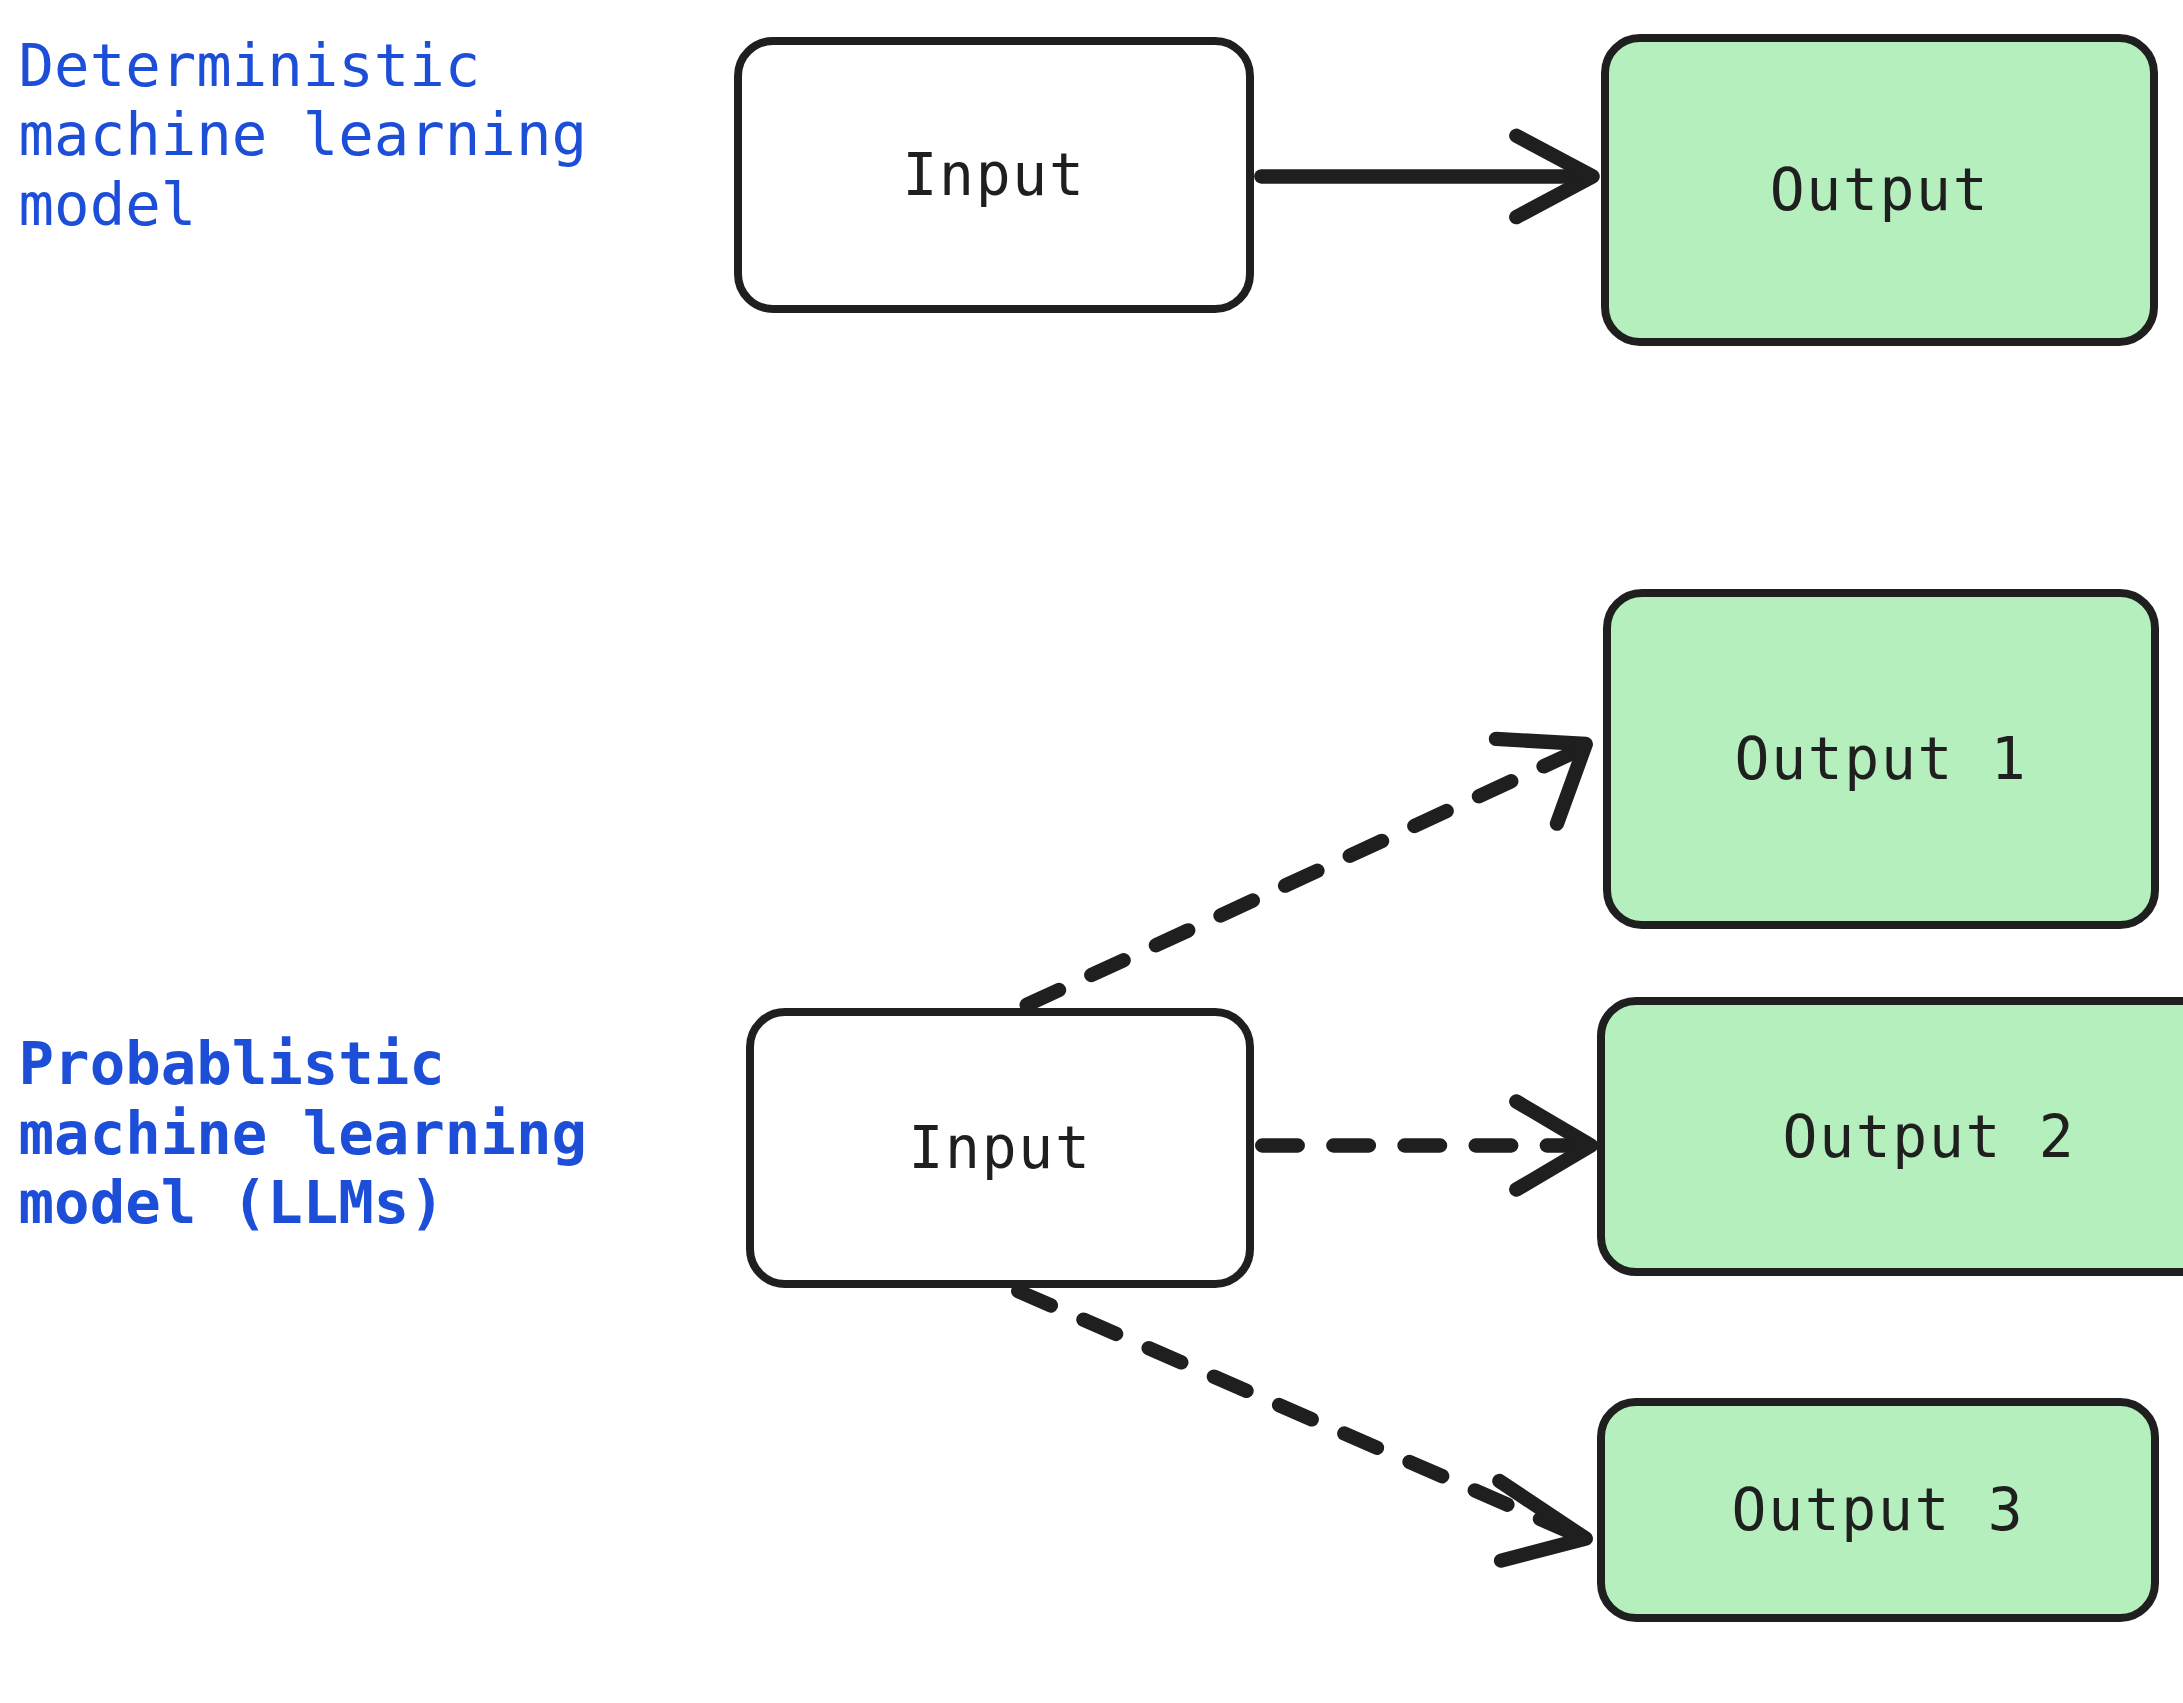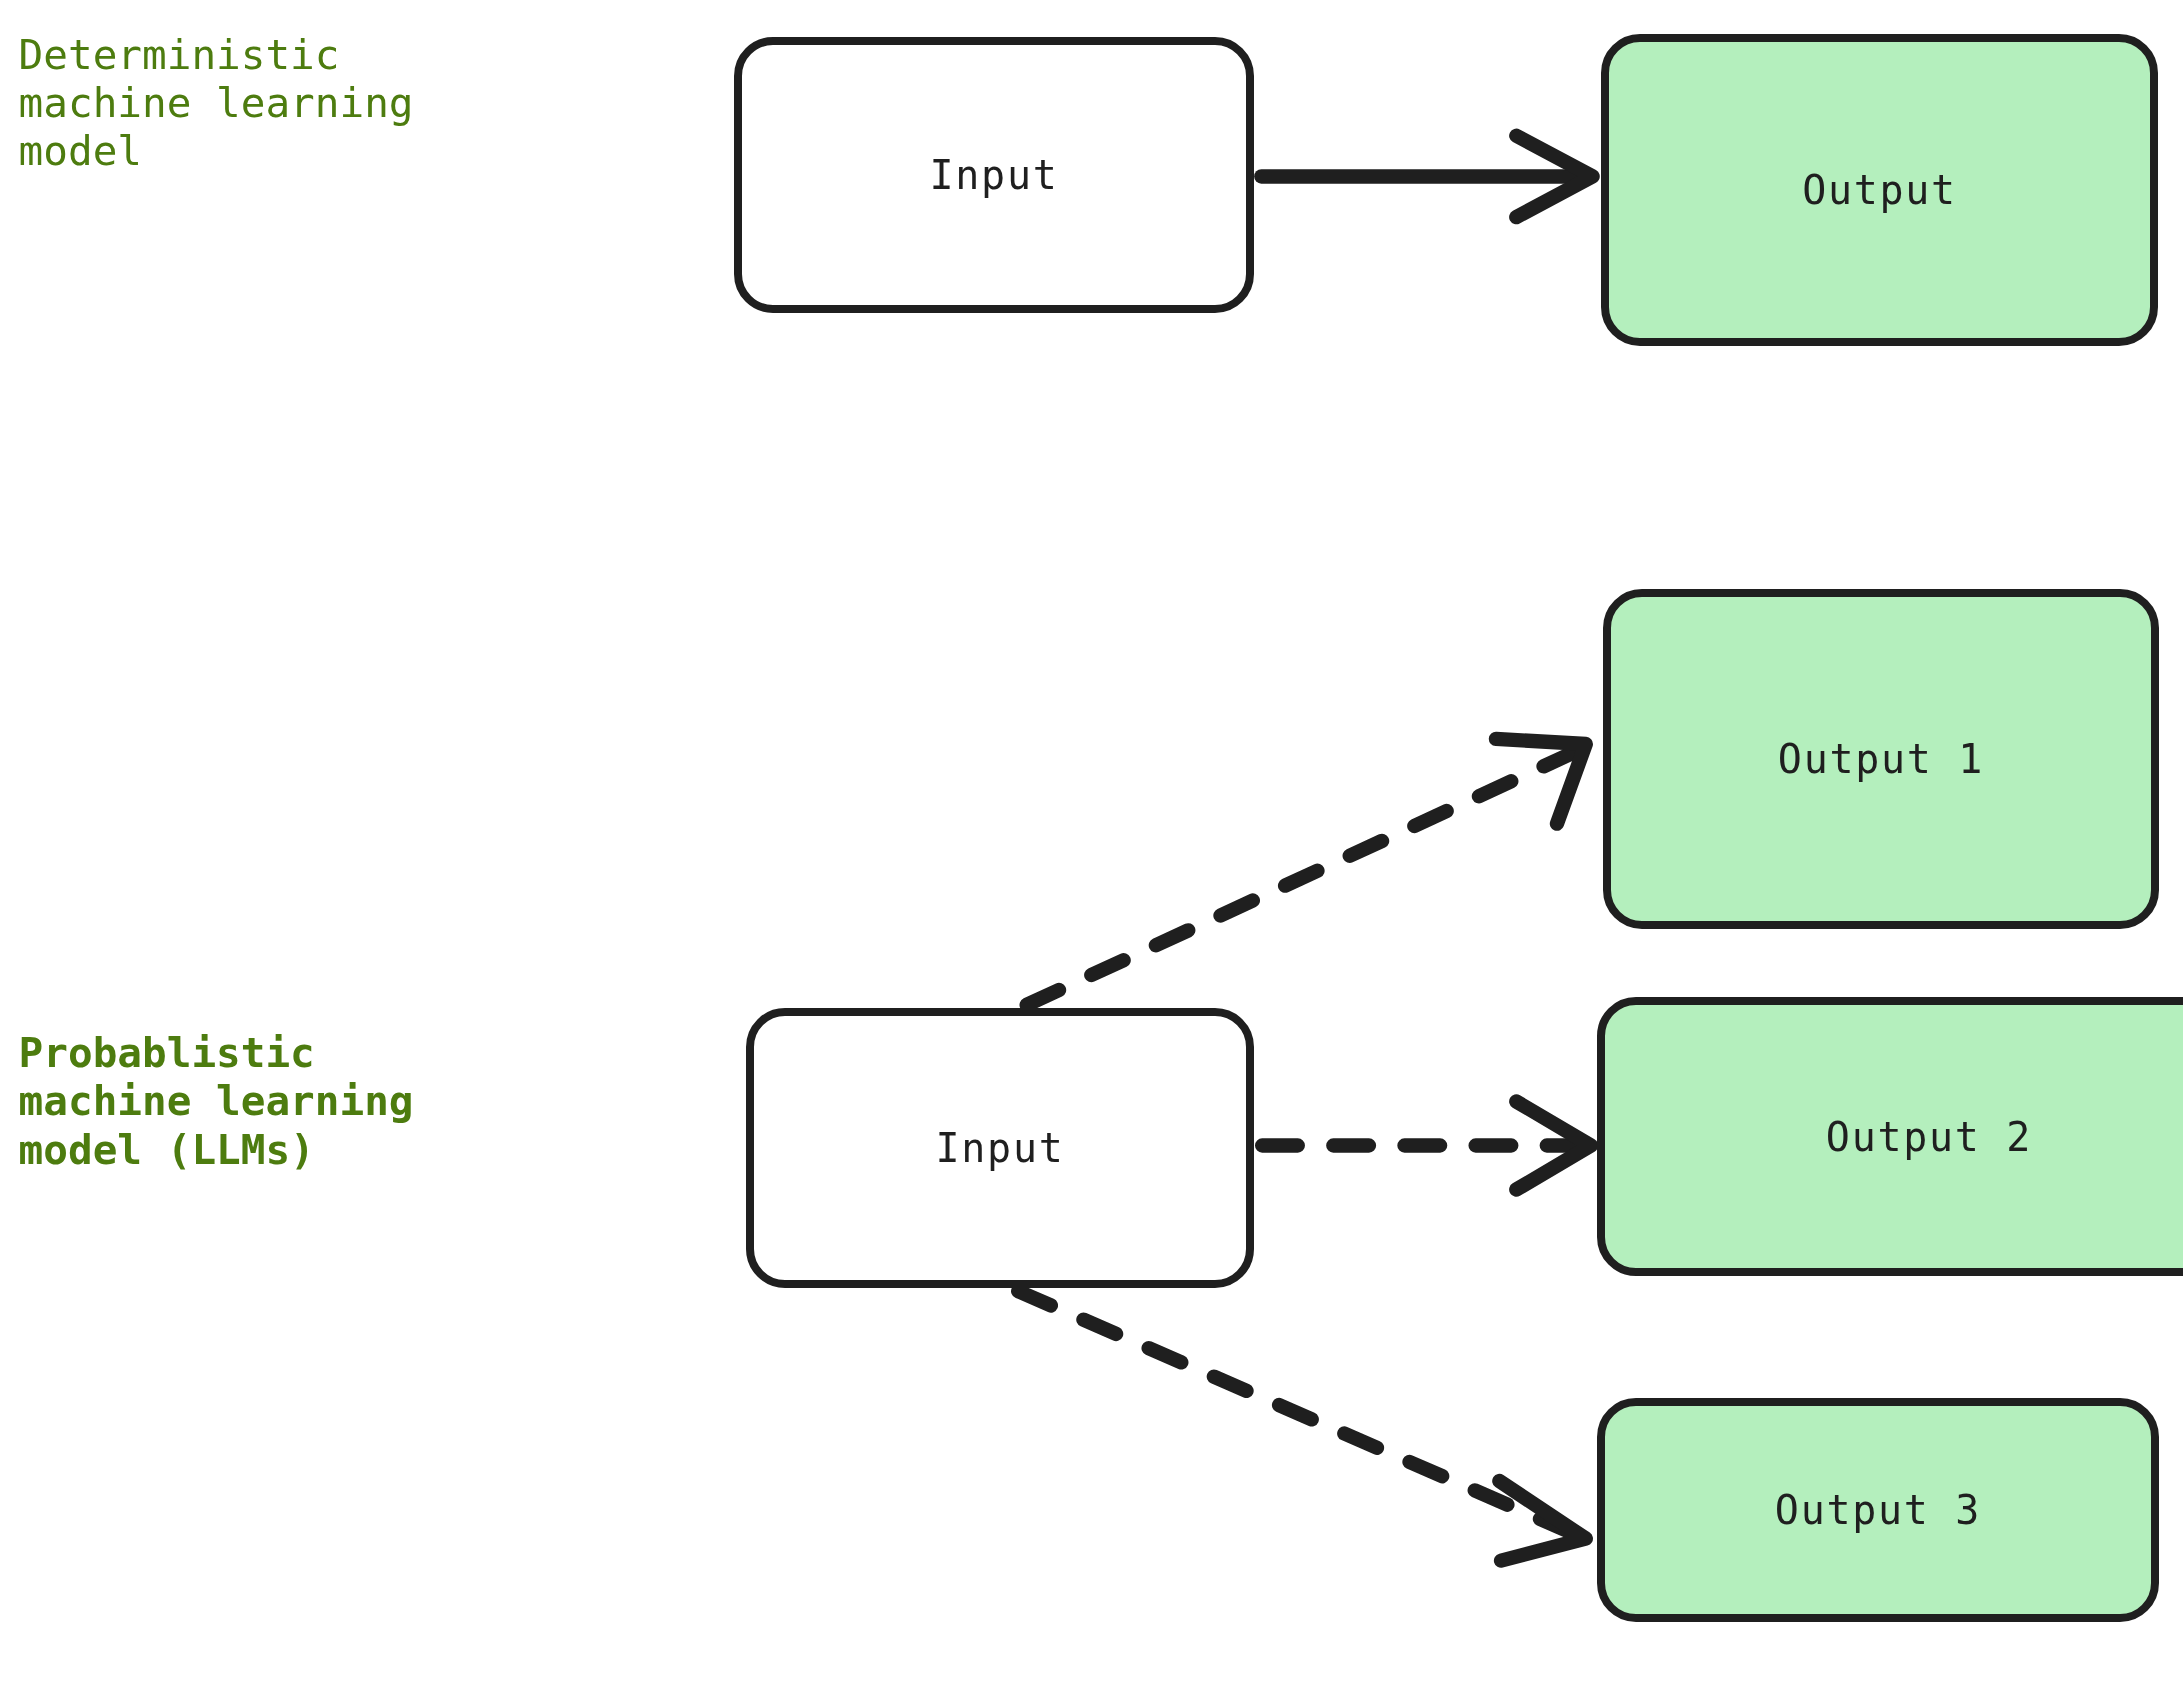--- a/index.html
+++ b/index.html
@@ -33,44 +33,44 @@
     display: flex;
     align-items: center;
     justify-content: center;
     z-index: 3;
   }
   .node.input  { background: #ffffff; }
   .node.output { background: #b4efbd; }
 
   .node-label {
     font-family: "DejaVu Sans Mono", "Liberation Mono", monospace;
-    font-size: 40px;
+    font-size: 58px;
     line-height: 1;
     color: #1f1f1f;
     letter-spacing: 1.7px;
     white-space: nowrap;
     user-select: none;
   }
 
   
   #box-input-1  { left: 734px;  top: 37px;   width: 520px; height: 276px; }
   #box-output-1 { left: 1601px; top: 34px;   width: 557px; height: 312px; }
 
   #box-input-2  { left: 746px;  top: 1008px; width: 508px; height: 280px; }
   #box-output-a { left: 1603px; top: 589px;  width: 556px; height: 340px; }
   #box-output-b { left: 1597px; top: 997px; width: 664px; height: 279px; }
   #box-output-c { left: 1597px; top: 1398px; width: 562px; height: 224px; }
 
   
   .side-label {
     position: absolute;
     font-family: "DejaVu Sans Mono", "Liberation Mono", monospace;
-    font-size: 41px;
+    font-size: 59px;
     line-height: 1.18;
-    color: #4d7c0f;
+    color: #1d4ed8;
     letter-spacing: 0px;
     white-space: pre-line;
     z-index: 3;
     user-select: none;
   }
   #label-deterministic { left: 18.6px; top: 30.5px;   width: 678px; }
   #label-probabilistic { left: 18.6px; top: 1029px; width: 678px; font-weight: bold; }
 </style>
 </head>
 <body>

